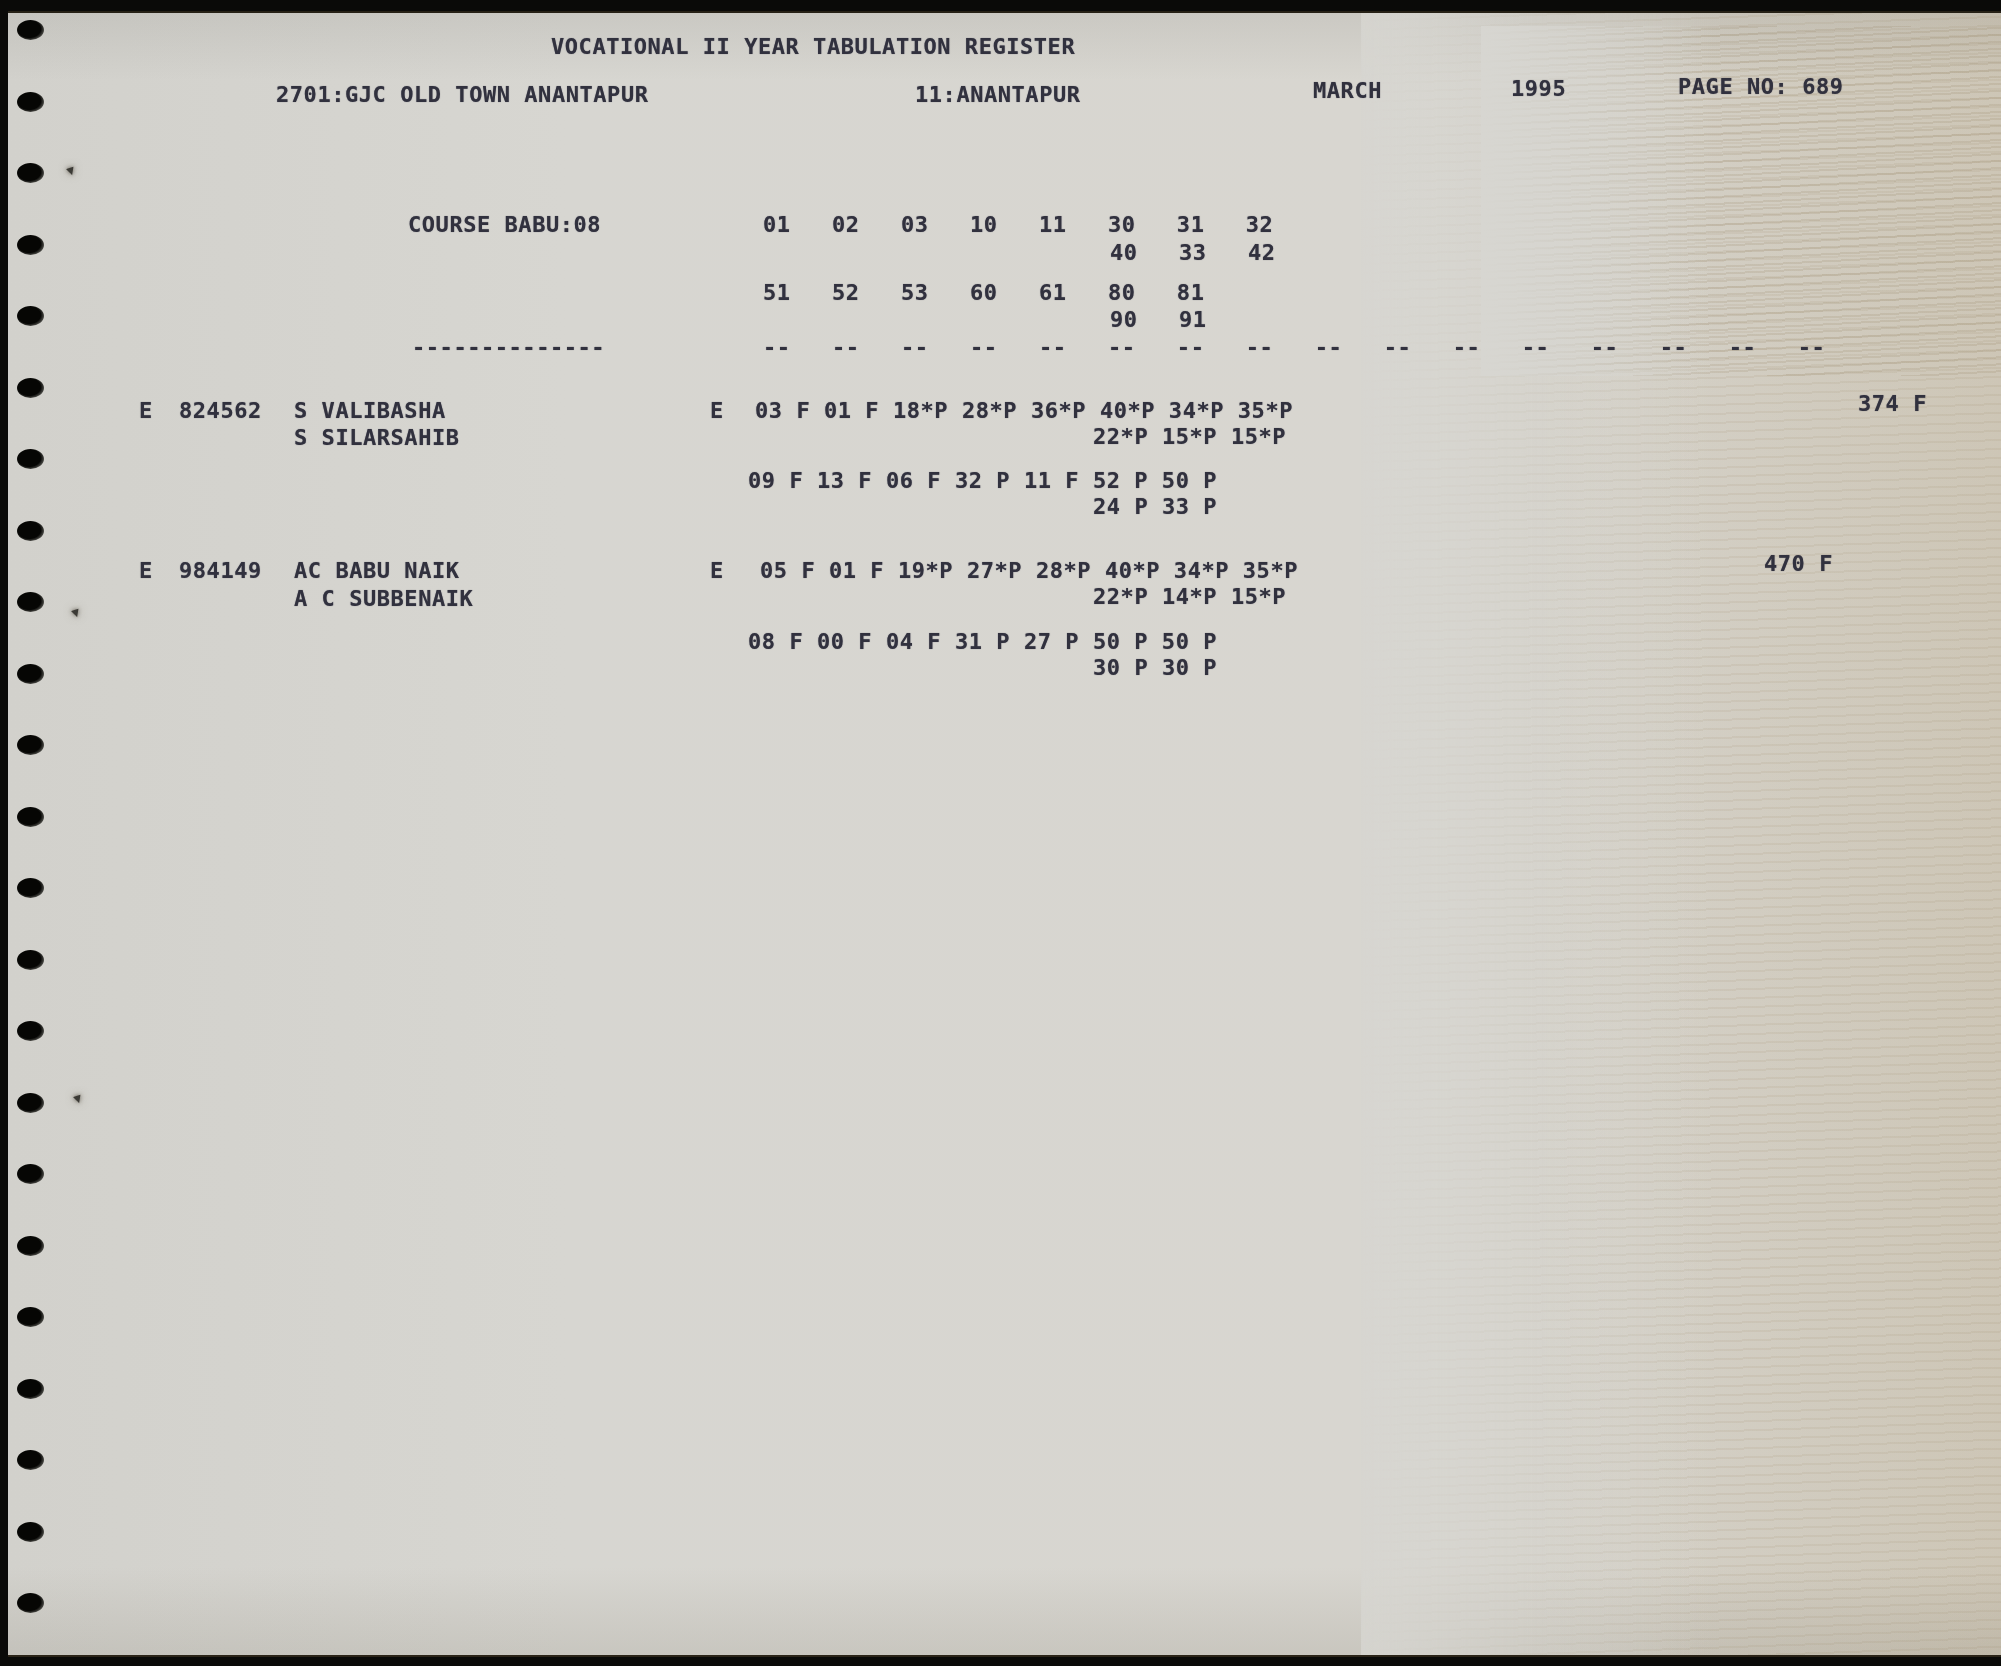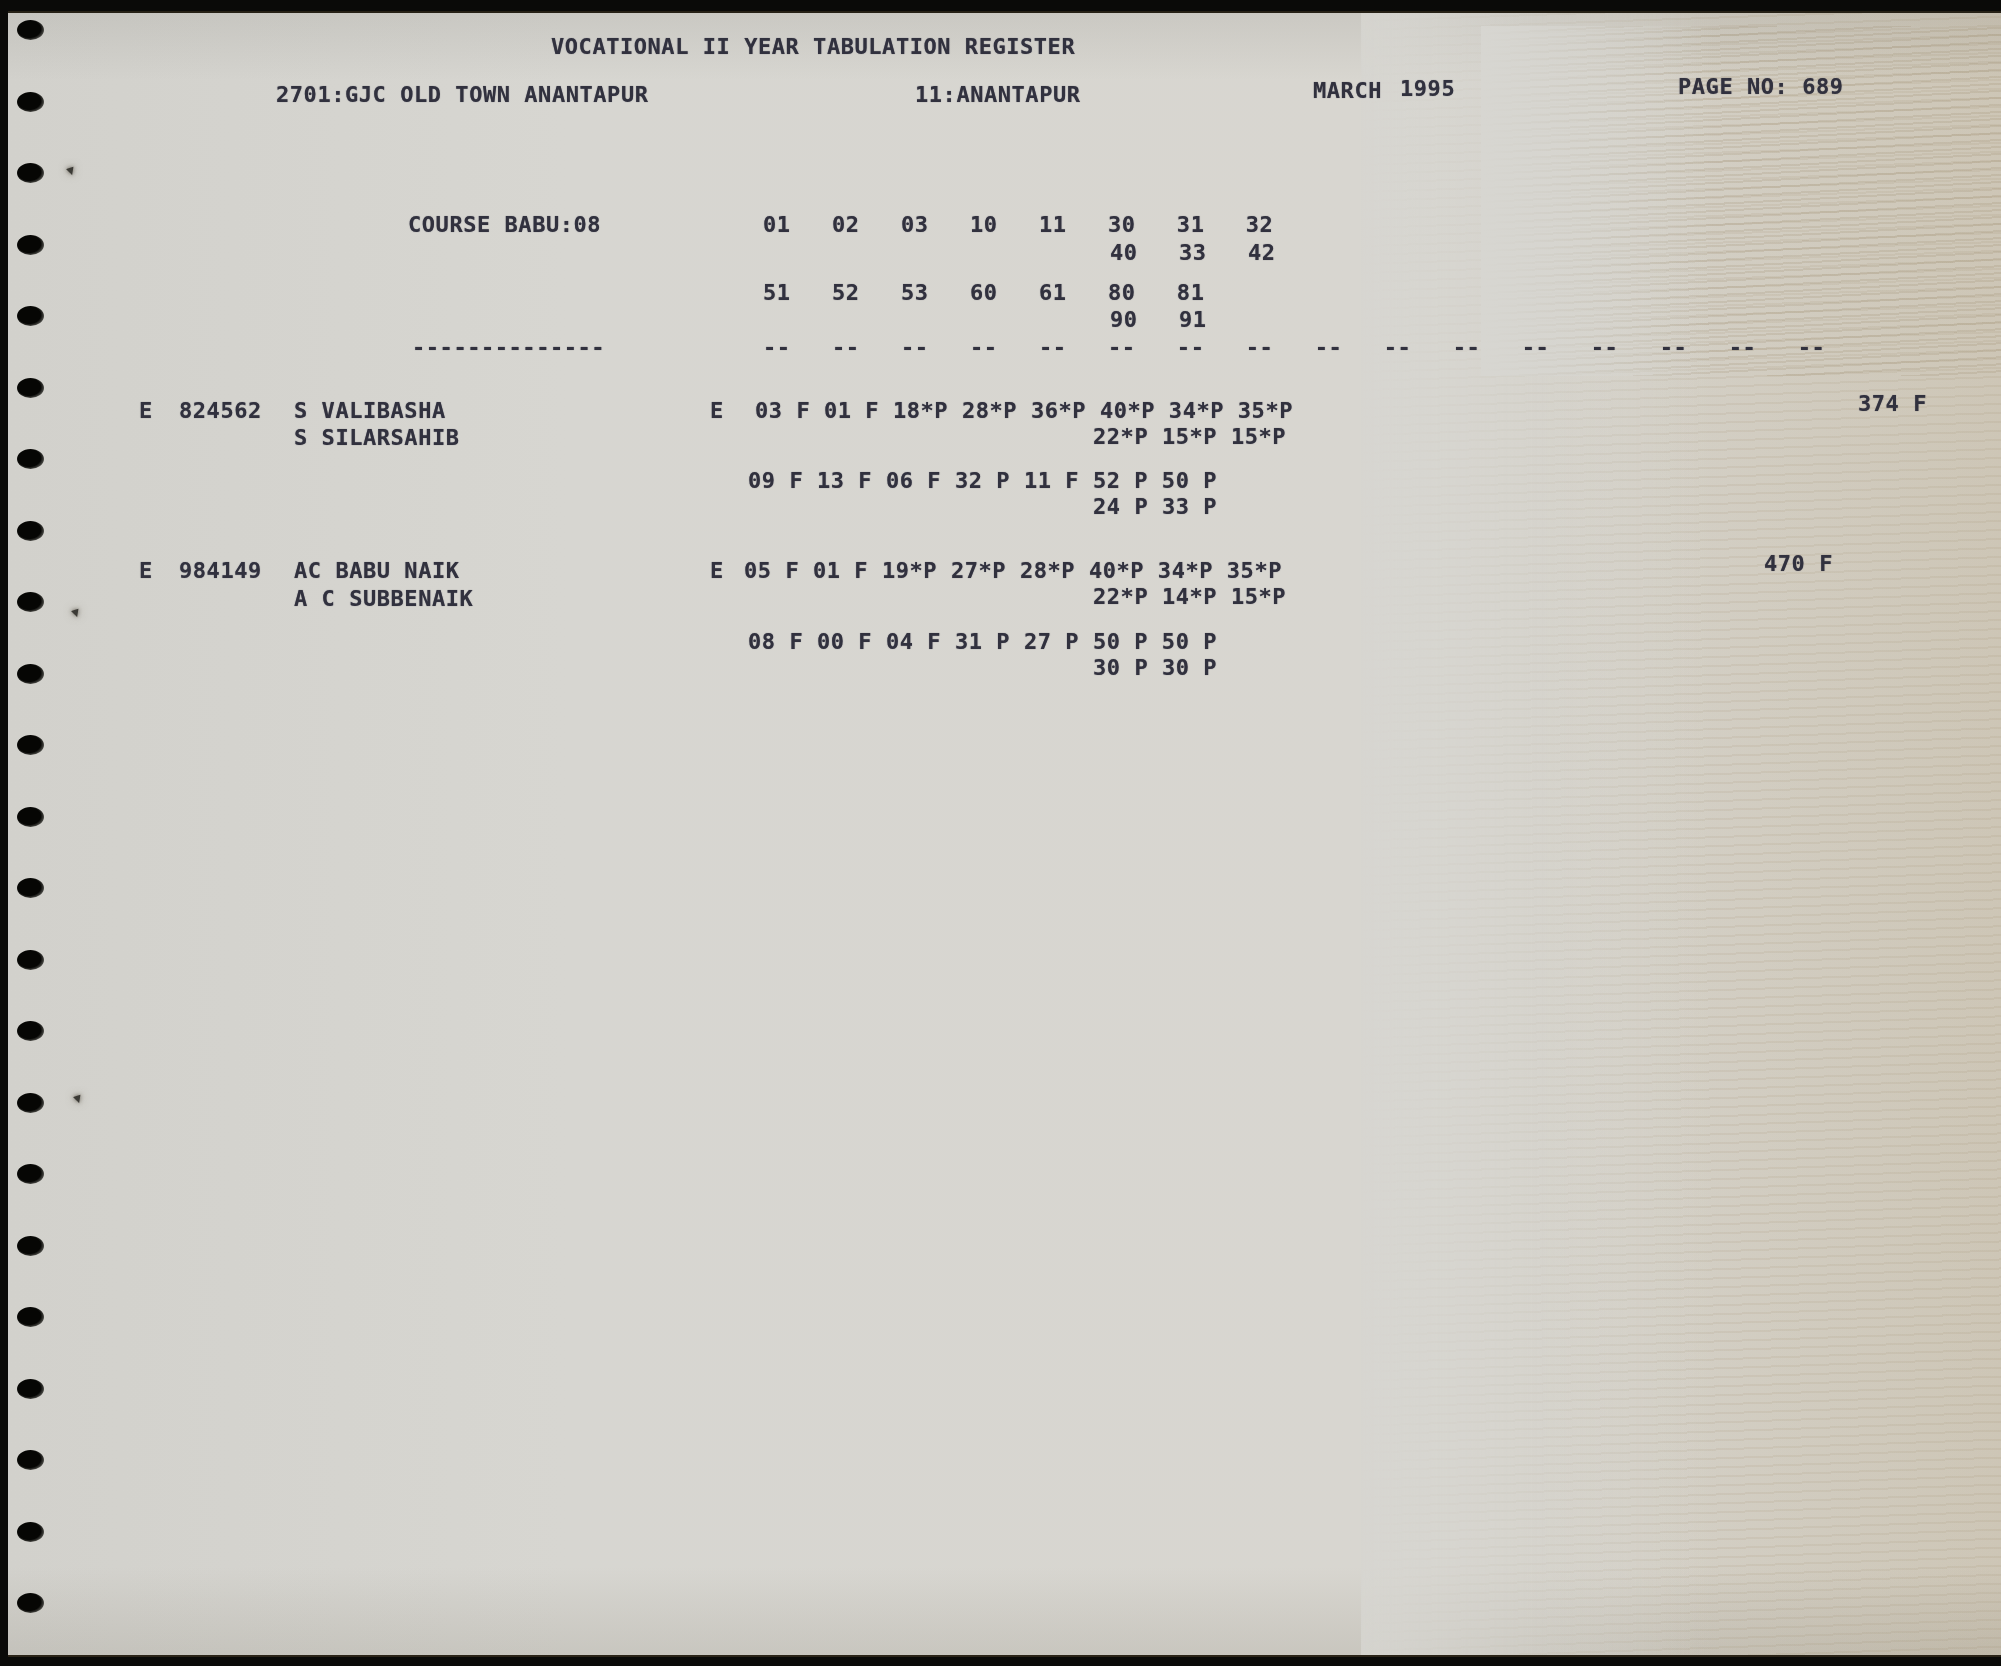--- a/index.html
+++ b/index.html
@@ -64,21 +64,21 @@
 <div class="scan">
 
   <div class="paper">
     <div class="streaks"></div>
     <div class="streaks-strong"></div>
 
     <div class="t" style="left:543px;top:25px">VOCATIONAL II YEAR TABULATION REGISTER</div>
     <div class="t" style="left:268px;top:73px">2701:GJC OLD TOWN ANANTAPUR</div>
     <div class="t" style="left:907px;top:73px">11:ANANTAPUR</div>
     <div class="t" style="left:1305px;top:69px">MARCH</div>
-    <div class="t" style="left:1392px;top:67px">1995</div>
+    <div class="t" style="left:1503px;top:67px">1995</div>
     <div class="t" style="left:1670px;top:65px">PAGE NO: 689</div>
 
     <div class="t" style="left:400px;top:203px">COURSE BABU:08</div>
     <div class="t" style="left:755px;top:203px">01   02   03   10   11   30   31   32</div>
     <div class="t" style="left:1102px;top:231px">40   33   42</div>
     <div class="t" style="left:755px;top:271px">51   52   53   60   61   80   81</div>
     <div class="t" style="left:1102px;top:298px">90   91</div>
     <div class="t" style="left:404px;top:326px">--------------</div>
     <div class="t" style="left:755px;top:326px">--   --   --   --   --   --   --   --   --   --   --   --   --   --   --   --</div>
 
@@ -94,21 +94,21 @@
       <div class="t" style="left:1085px;top:485px">24 P 33 P</div>
       <div class="t" style="left:1850px;top:382px">374 F</div>
     </div>
 
     <div>
       <div class="t" style="left:131px;top:549px">E</div>
       <div class="t" style="left:171px;top:549px">984149</div>
       <div class="t" style="left:286px;top:549px">AC BABU NAIK</div>
       <div class="t" style="left:286px;top:577px">A C SUBBENAIK</div>
       <div class="t" style="left:702px;top:549px">E</div>
-      <div class="t" style="left:736px;top:549px">05 F 01 F 19*P 27*P 28*P 40*P 34*P 35*P</div>
+      <div class="t" style="left:752px;top:549px">05 F 01 F 19*P 27*P 28*P 40*P 34*P 35*P</div>
       <div class="t" style="left:1085px;top:575px">22*P 14*P 15*P</div>
       <div class="t" style="left:740px;top:620px">08 F 00 F 04 F 31 P 27 P 50 P 50 P</div>
       <div class="t" style="left:1085px;top:646px">30 P 30 P</div>
       <div class="t" style="left:1756px;top:542px">470 F</div>
     </div>
 
     <div class="mark" style="left:50px;top:150px">▼</div>
     <div class="mark" style="left:55px;top:592px">▼</div>
     <div class="mark" style="left:57px;top:1078px">▼</div>
   </div>

